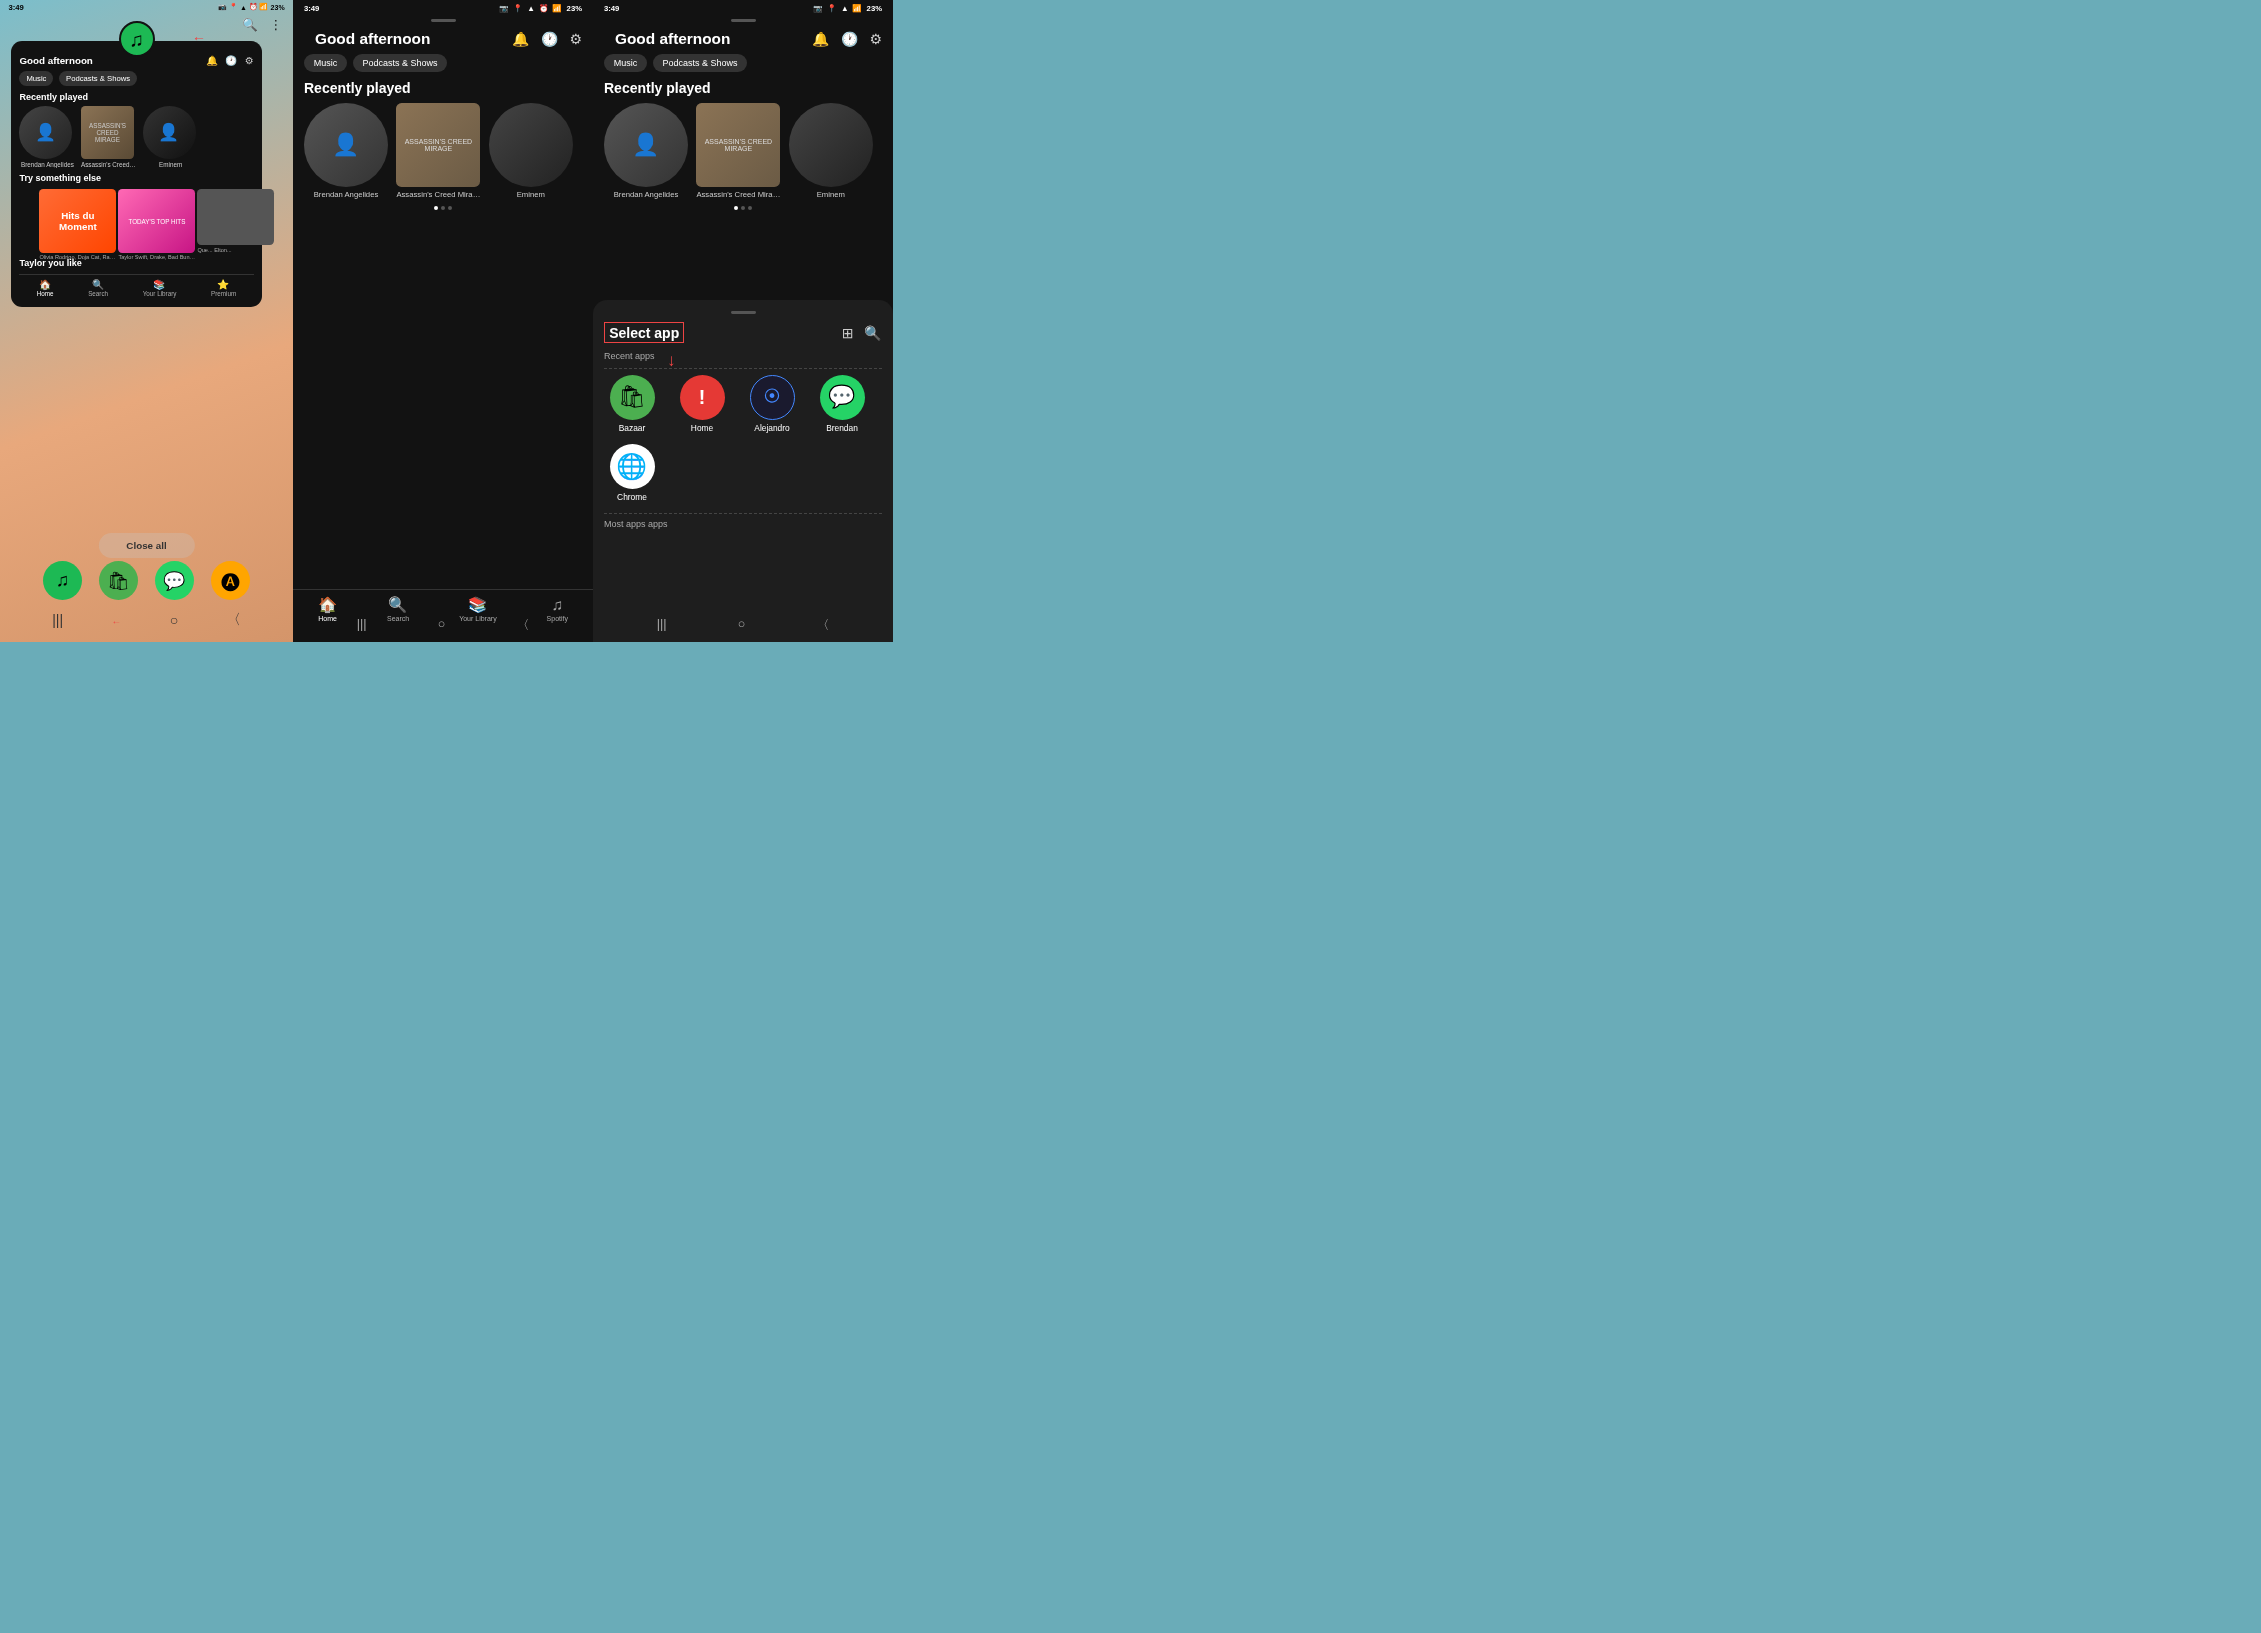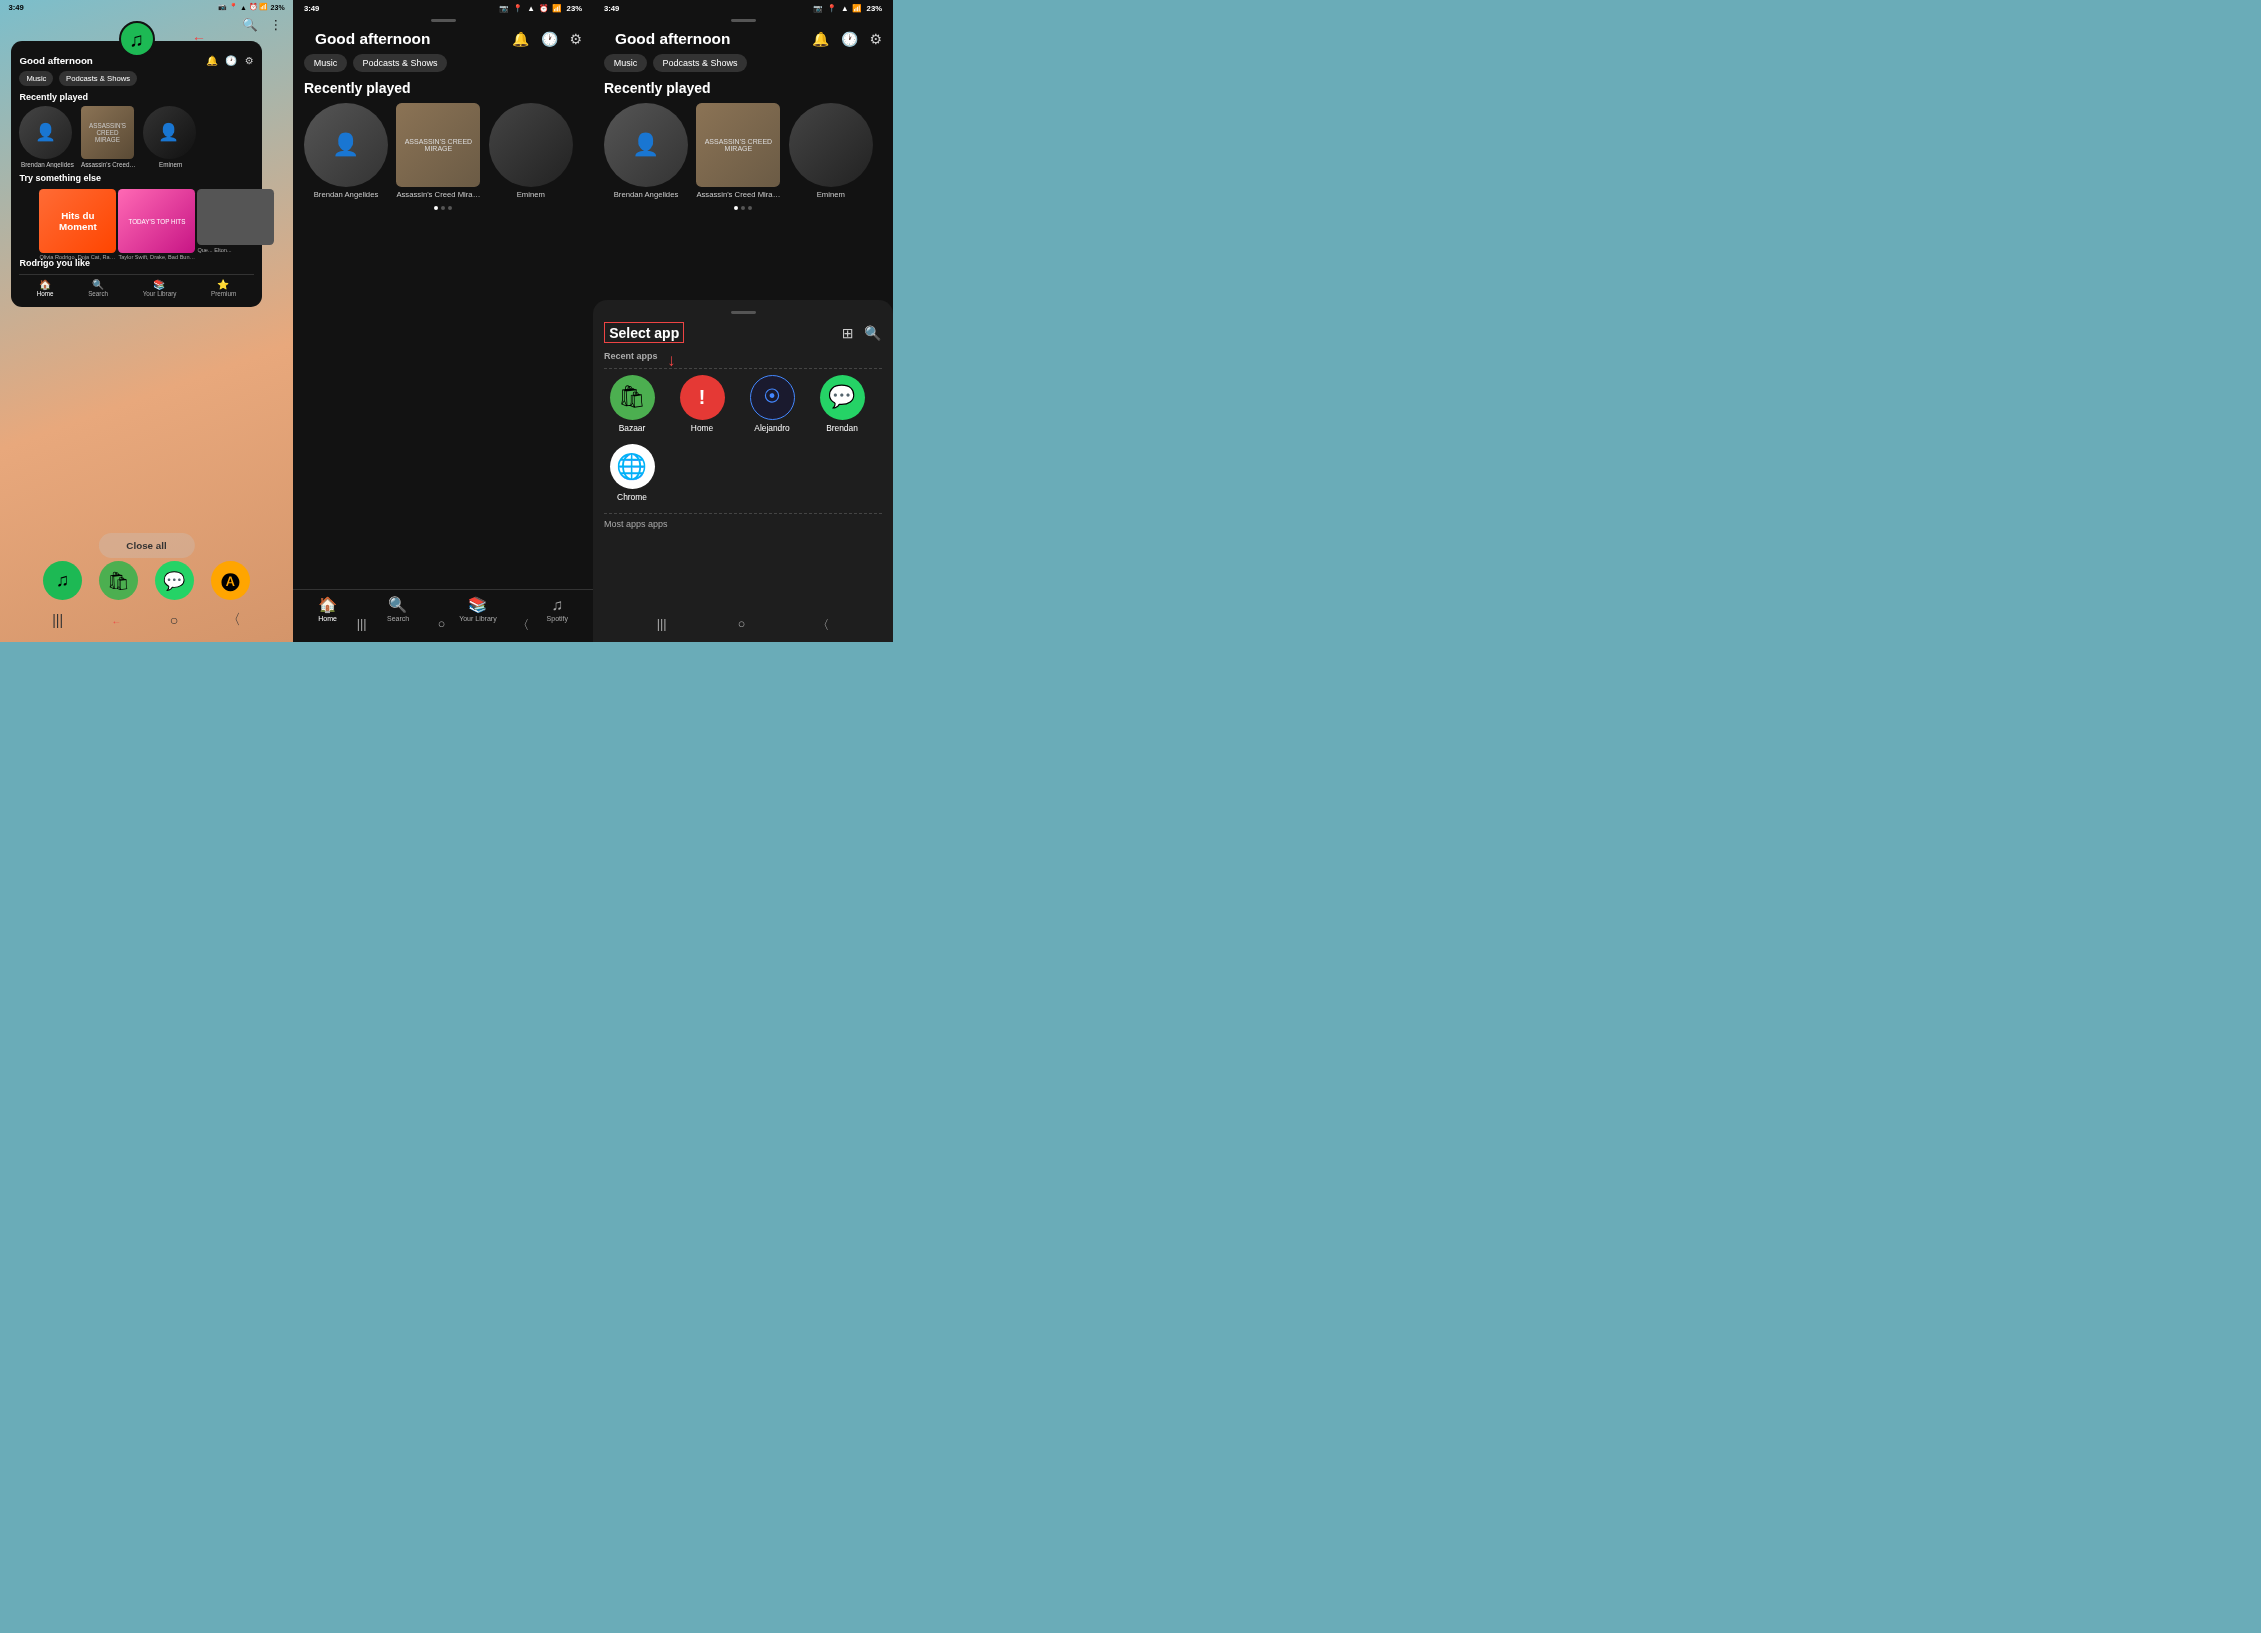--- a/index.html
+++ b/index.html
@@ -596,21 +596,21 @@
           <div class="try-label">Taylor Swift, Drake, Bad Bunny, The Weeknd, Tr...</div>
         </div>
         <div class="try-item">
           <div class="try-img" style="background:#555;"></div>
           <div class="try-label">Que... Elton...</div>
         </div>
       </div>
     </div>
 
     <div class="artists-section">
-      <div class="section-title">Rodrigo you like</div>
+      <div class="section-title">Taylor you like</div>
     </div>
 
     <div class="card-bottom-nav">
       <div class="nav-item active">
         <span class="nav-icon">🏠</span>
         <span>Home</span>
       </div>
       <div class="nav-item">
         <span class="nav-icon">🔍</span>
         <span>Search</span>
@@ -801,21 +801,21 @@
     <div class="sheet-handle"></div>
 
     <div class="sheet-title-row">
       <div class="sheet-title">Select app</div>
       <div class="sheet-icons">
         <span>⊞</span>
         <span>🔍</span>
       </div>
     </div>
 
-    <div style="position:relative;margin-bottom:2.8px;font-weight:bold;">
+    <div style="position:relative;margin-bottom:2.8px;">
       <div class="sheet-subtitle">Recent apps</div>
       <div style="position:absolute;left:63px;top:0;color:#e44;font-size:17px;">↓</div>
     </div>
 
     <div class="divider-line"></div>
 
     <div class="app-grid">
       <div class="app-item">
         <div class="app-icon-circle bazaar-bg">🛍</div>
         <div class="app-name">Bazaar</div>

